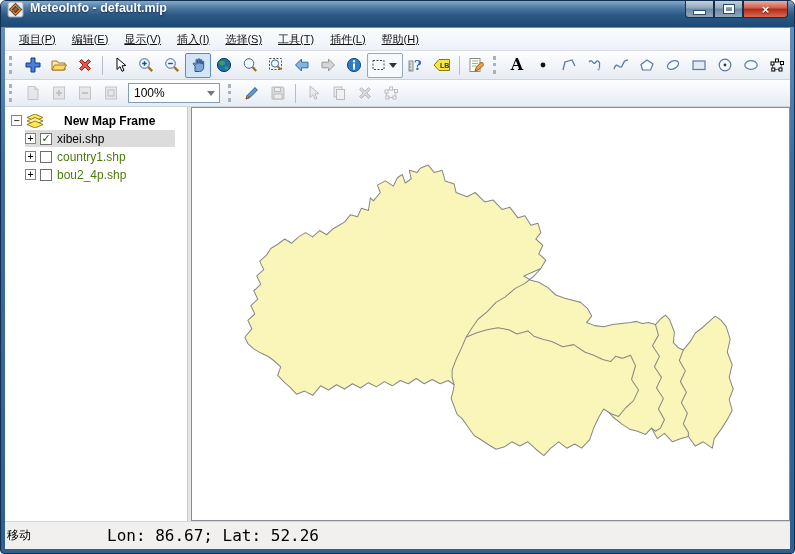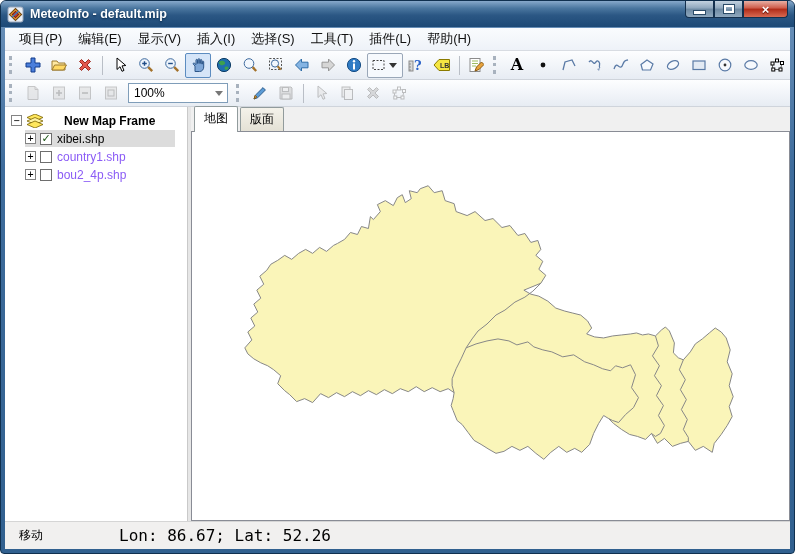--- a/index.html
+++ b/index.html
@@ -1,73 +1,73 @@
 <!DOCTYPE html>
 <html><head>
 <meta charset="utf-8">
 <style>
   html,body{margin:0;padding:0;background:#fff;}
   body{width:795px;height:554px;position:relative;font-family:"Liberation Sans","DejaVu Sans",sans-serif;-webkit-font-smoothing:antialiased;}
   .window{position:absolute;inset:0;background:linear-gradient(180deg,#6E94BC,#3E6C9C 30%,#31608F);border:1px solid #10304F;border-radius:6px 6px 4px 4px;box-sizing:border-box;}
   
-  .titlebar{height:26px;display:flex;align-items:center;padding:0 6px;color:#fff;
+  .titlebar{height:26px;display:flex;align-items:flex-start;padding:0 6px;color:#fff;
     background:linear-gradient(180deg,#87A9CB 0%,#4A769F 28%,#2B5784 55%,#1D4976 100%);
     border-radius:5px 5px 0 0;}
   .app-icon{width:17px;height:17px;margin-right:6px;flex:0 0 auto;}
   .title-text{font-size:12.5px;font-weight:bold;text-shadow:0 1px 2px #0A2A4A;}
   .win-controls{margin-left:auto;display:flex;align-items:flex-start;height:100%;}
   .win-btn{height:17px;border:1px solid #14304E;border-top:none;display:flex;align-items:center;justify-content:center;box-sizing:border-box;}
   .win-btn.min,.win-btn.max{width:29px;background:linear-gradient(180deg,#C3D2E0 0%,#8EA6BC 45%,#6D89A2 50%,#8FA8BE 100%);}
   .win-btn.min{border-radius:0 0 0 4px;}
   .win-btn.close{width:45px;background:linear-gradient(180deg,#E8AFA4 0%,#CE5A48 45%,#B02B18 50%,#D96A52 100%);border-radius:0 0 4px 0;color:#fff;font-weight:bold;font-size:13px;text-shadow:0 1px 1px #5E0E04;}
   .glyph-min{width:11px;height:3px;background:#fff;border:1px solid #2B4B68;margin-top:6px;}
   .glyph-max{width:10px;height:8px;border:2px solid #fff;outline:1px solid #2B4B68;box-sizing:border-box;}
   
   .client{position:absolute;left:4px;right:4px;top:27px;bottom:4px;background:#F0F0F0;display:flex;flex-direction:column;overflow:hidden;}
   
   .menubar{height:22px;background:linear-gradient(180deg,#FAFCFE,#EEF2F8);display:flex;align-items:center;padding-left:6px;border-bottom:1px solid #D8DCE2;flex:0 0 auto;}
-  .menu-item{font-size:13px;color:#111;padding:11px 8px;cursor:default;}
+  .menu-item{font-size:11px;color:#111;padding:11px 8px;cursor:default;text-decoration:underline;}
   
   .toolbar{display:flex;align-items:center;background:linear-gradient(180deg,#FDFEFF,#E7ECF3);border-bottom:1px solid #CFD4DB;flex:0 0 auto;}
   .toolbar.row1{height:28px;}
   .toolbar.row2{height:26px;}
   .grip{width:3px;height:18px;border-left:3px dotted #A8B2BE;margin:0 5px 0 4px;}
   .sep{width:1px;height:19px;background:#B9BEC6;margin:0 4px;}
   .tb{width:24px;height:23px;display:flex;align-items:center;justify-content:center;border:1px solid transparent;border-radius:2px;flex:0 0 auto;}
   .tb.toggled{background:#D5E5F8;border-color:#5C8CC0;}
   .tb.boxed{border-color:#9AA7B8;background:#F6F9FD;width:34px;}
   .tb.disabled svg{filter:grayscale(1);opacity:.55;}
   .caret{width:0;height:0;border-left:4px solid transparent;border-right:4px solid transparent;border-top:5px solid #333;margin-left:3px;}
   .caret.gray{border-top-color:#888;}
-  .combo{width:100px;height:20px;border:1px solid #7F9DB9;background:#fff;display:flex;align-items:center;font-size:12px;padding-left:5px;box-sizing:border-box;margin:0 4px;justify-content:space-between;}
+  .combo{width:92px;height:20px;border:1px solid #7F9DB9;background:#fff;display:flex;align-items:center;font-size:12px;padding-left:5px;box-sizing:border-box;margin:0 4px;justify-content:space-between;}
   .combo .caret{margin-left:auto;margin-right:4px;border-top-color:#777;}
   .glyphA{font-family:"DejaVu Serif","Liberation Serif",serif;font-weight:bold;font-size:16px;color:#000;line-height:1;}
   
   .content{flex:1 1 auto;display:flex;min-height:0;}
   .layer-panel{width:183px;background:#fff;border-right:1px solid #C9C9C9;padding-top:4px;box-sizing:border-box;flex:0 0 auto;font-size:12px;}
   .tree-row{display:flex;align-items:center;height:17px;margin:1px 0 1px 6px;}
   .tree-row.indent{margin-left:20px;}
   .expander{width:11px;height:11px;border:1px solid #848484;background:#fff;display:flex;align-items:center;justify-content:center;font-size:10px;line-height:9px;font-family:"DejaVu Sans Mono",monospace;color:#000;flex:0 0 auto;box-sizing:border-box;margin-right:4px;}
   .checkbox{width:12px;height:12px;border:1px solid #6E6E6E;background:#fff;display:flex;align-items:center;justify-content:center;font-size:11px;line-height:11px;color:#17530F;flex:0 0 auto;box-sizing:border-box;margin-right:5px;font-weight:bold;}
   .frame-label{font-weight:bold;color:#000;margin-left:20px;}
-  .layer-name{color:#8b5cf6;}
+  .layer-name{color:#4d7c0f;}
   .tree-row.selected{background:#DCDCDC;width:150px;}
   .tree-row.selected .layer-name{color:#000;}
   .layers-ico{width:18px;height:14px;flex:0 0 auto;}
   .splitter{width:3px;background:#E6E6E6;cursor:col-resize;flex:0 0 auto;}
   
   .right-pane{flex:1 1 auto;display:flex;flex-direction:column;background:#F0F0F0;min-width:0;}
   .tabstrip{height:24px;display:flex;align-items:flex-end;padding-left:3px;flex:0 0 auto;}
   .tab{font-size:12px;padding:3px 9px;border:1px solid #919B9C;border-bottom:none;background:linear-gradient(180deg,#F4F2EA,#E4E1D5);margin-right:2px;border-radius:2px 2px 0 0;position:relative;}
   .tab.active{background:#FFF;z-index:2;top:1px;padding-bottom:5px;}
   .map-area{flex:1 1 auto;border:1px solid #898C95;background:#fff;position:relative;min-height:0;z-index:1;}
   .map-area svg{position:absolute;inset:0;width:100%;height:100%;}
   
   .statusbar{height:27px;background:#F1F0EF;border-top:1px solid #D5D5D5;display:flex;align-items:center;font-size:12px;flex:0 0 auto;}
-  .status-tool{margin-left:14px;color:#000;width:100px;}
+  .status-tool{margin-left:2px;color:#000;width:100px;}
   .status-coords{font-family:"DejaVu Sans Mono","Liberation Mono",monospace;font-size:16px;color:#000;}
   svg{display:block;}
 </style>
 </head>
 <body>
 
 <div class="window">
 
   <div class="titlebar">
     <svg class="app-icon" viewBox="0 0 17 17">
@@ -386,24 +386,20 @@
         <div class="tree-row indent">
           <div class="expander">+</div>
           <div class="checkbox"></div>
           <span class="layer-name">bou2_4p.shp</span>
         </div>
       </div>
 
       <div class="splitter"></div>
 
       <div class="right-pane">
-        <div class="tabstrip">
-          <div class="tab active">地图</div>
-          <div class="tab">版面</div>
-        </div>
         <div class="map-area">
           <svg viewBox="0 0 599 390" preserveAspectRatio="none">
             <path fill="#FAF5B9" stroke="#868686" stroke-width="1" stroke-linejoin="round" d="M237,54 L243,61 251,59 254,69 263,72 265,80 276,84 284,80 294,89 302,87 311,96 319,94 327,104 334,102 340,111 347,109 350,118 345,124 352,130 348,138 355,144 350,152 333,159 340,163 348,165 357,170 365,177 374,180 382,182 390,184 397,190 401,197 396,203 404,206 413,207 422,205 431,204 440,203 446,202 452,204 458,203 465,205 471,199 475,196 479,200 484,212 483,222 488,227 493,229 500,221 505,213 512,208 519,202 525,197 531,201 536,207 540,219 537,231 542,243 539,255 543,266 539,276 542,286 537,295 531,304 524,313 522,322 513,316 505,320 498,311 490,313 482,316 474,308 467,313 461,303 455,309 447,306 439,304 431,299 423,293 418,288 413,285 408,293 403,303 399,314 391,322 384,318 376,322 368,316 360,322 353,329 345,323 337,316 329,320 321,316 313,321 305,323 298,319 290,314 283,310 277,302 271,294 266,290 262,280 260,275 262,268 263,262 257,258 249,261 241,257 233,261 225,256 217,261 209,258 201,263 193,259 185,264 177,260 169,265 161,261 153,266 145,262 137,267 129,263 121,272 113,268 105,271 98,264 93,260 86,253 89,245 82,239 76,235 69,232 62,228 56,223 53,217 60,209 56,201 63,195 59,187 66,181 62,173 69,167 65,159 72,153 68,145 75,139 79,133 86,129 93,124 100,128 107,122 114,118 121,122 128,116 135,120 142,114 146,112 153,108 159,101 166,103 170,95 177,97 179,85 182,88 189,80 186,73 194,69 202,74 206,66 211,63 214,71 220,67 218,59 226,61 229,57 Z"></path>
             <path fill="none" stroke="#868686" stroke-width="1" stroke-linejoin="round" d="M350,152 L342,160 334,166 324,171 314,179 305,184 296,193 287,200 281,208 275,217"></path>
             <path fill="none" stroke="#868686" stroke-width="1" stroke-linejoin="round" d="M275,217 L270,228 265,238 261,248 261,255 263,262"></path>
             <path fill="none" stroke="#868686" stroke-width="1" stroke-linejoin="round" d="M275,217 L285,213 296,210 307,208 318,210 326,214 337,211 343,216 352,219 361,221 372,226 383,224 394,231 403,234 412,238 420,240 425,235 432,237 440,234 445,244 441,257 448,267 443,277 435,284 428,292 422,290 418,288"></path>
             <path fill="none" stroke="#868686" stroke-width="1" stroke-linejoin="round" d="M465,205 L468,215 462,225 469,235 464,245 471,255 466,265 473,275 468,285 474,295 470,303 465,306 461,303"></path>
             <path fill="none" stroke="#868686" stroke-width="1" stroke-linejoin="round" d="M493,229 L489,239 495,249 490,259 496,269 491,279 497,289 493,299 498,307 498,311"></path>
           </svg>
         </div>

